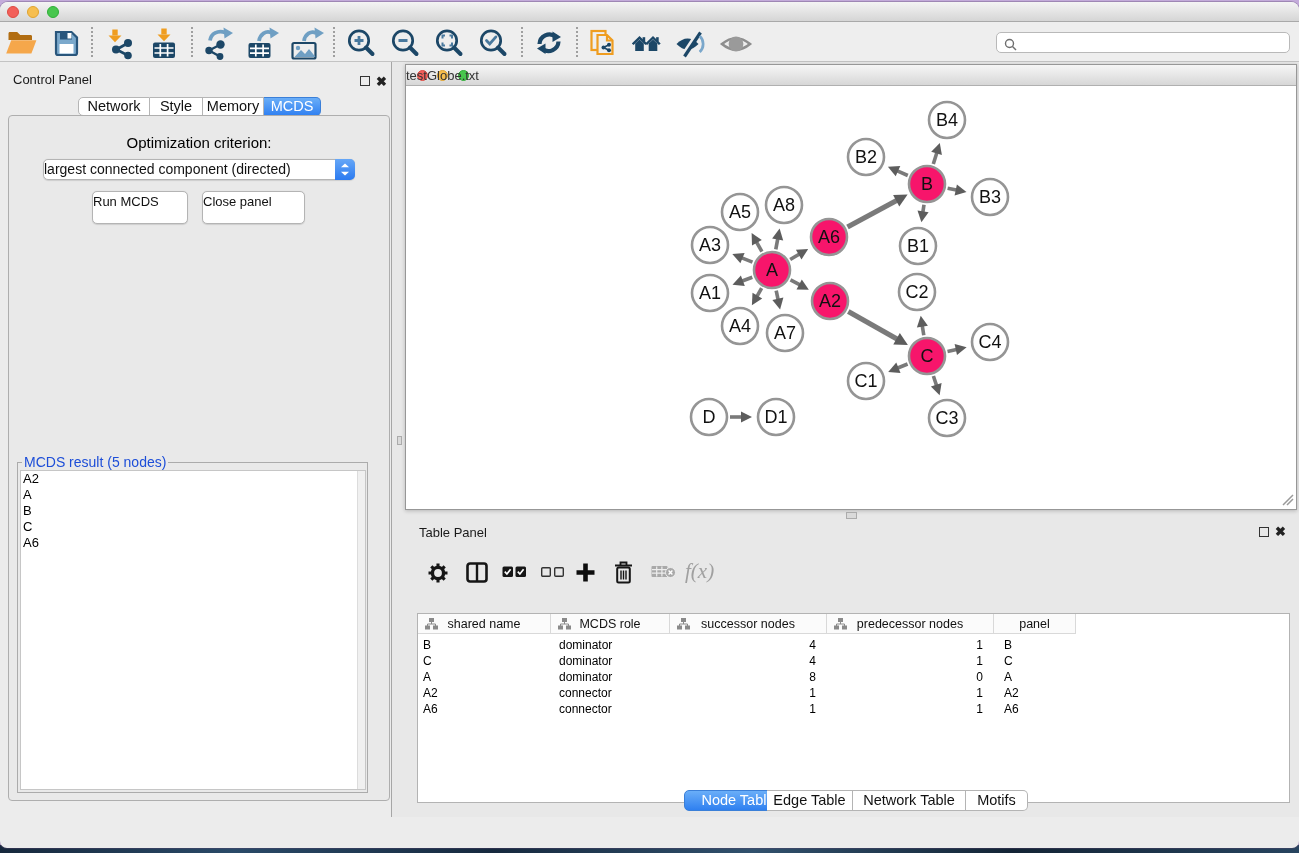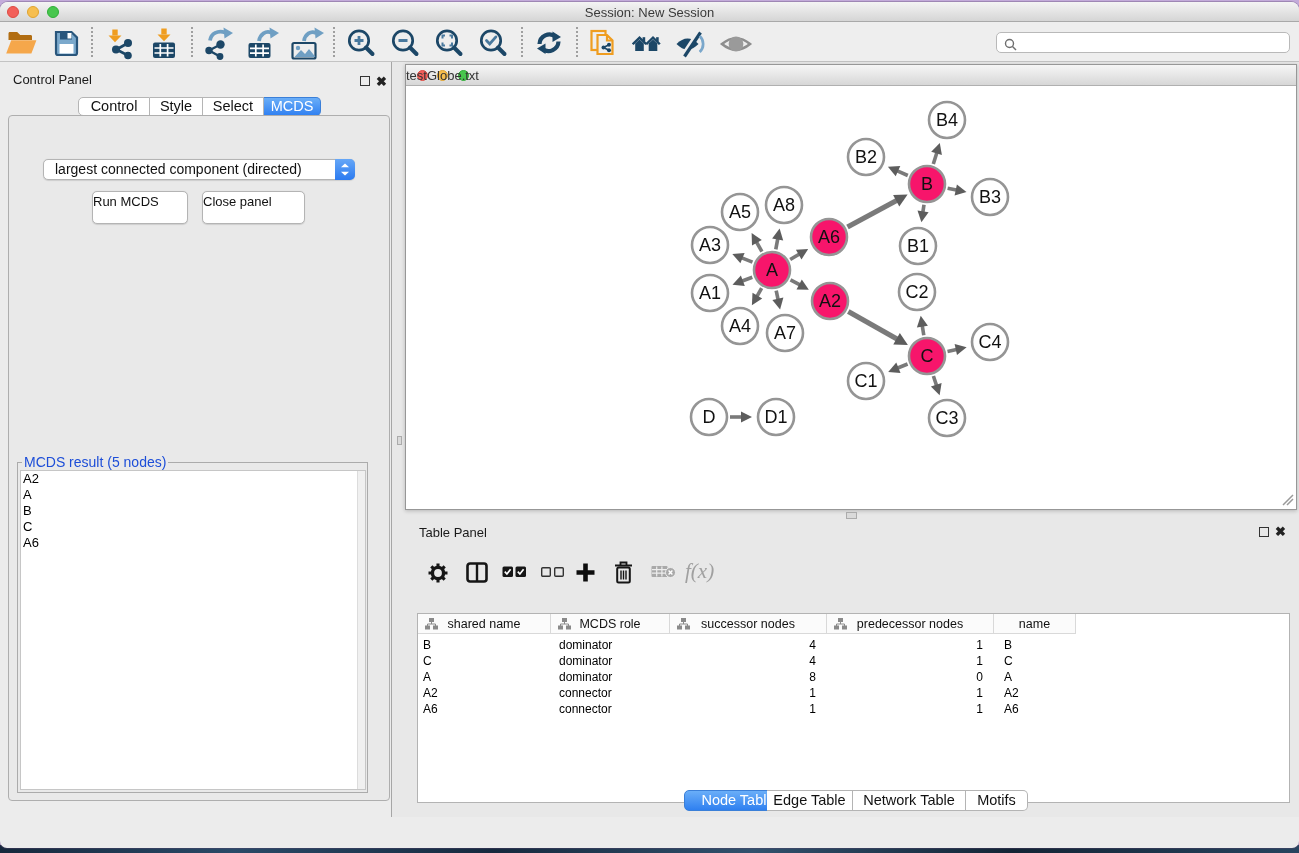--- a/index.html
+++ b/index.html
@@ -31,21 +31,21 @@
 .closeico{position:absolute;font-size:13px;font-weight:bold;color:#222;line-height:12px}
 
 .ctab{position:absolute;top:35px;height:19px;background:#fff;border:1px solid #b5b5b5;
  font-size:14.5px;color:#111;text-align:center;line-height:17px}
 .ctab.sel{background:linear-gradient(#6aaef8,#3181f1);color:#fff;border-color:#3a7fd8}
 #cpane{position:absolute;left:8px;top:53px;width:382px;height:686px;background:#e9e9e9;
  border:1px solid #aeaeae;border-radius:4px}
 
 #combo{position:absolute;left:43px;top:97px;width:312px;height:21px;background:#fff;
  border:1px solid #b4b4b4;border-radius:5px;font-size:14px;color:#111;line-height:19px;
- padding-left:11px;box-shadow:0 .5px 1px rgba(0,0,0,.12)}
+ box-shadow:0 .5px 1px rgba(0,0,0,.12)}
 #combo .step{position:absolute;right:-1px;top:-1px;width:20px;height:21px;border-radius:0 5px 5px 0;
  background:linear-gradient(#66a7f7,#2b7af0)}
 .btn{position:absolute;top:129px;height:33px;background:#fff;border:1px solid #b4b4b4;
  border-radius:5px;font-size:13px;color:#111;text-align:left;line-height:19px;
  box-shadow:0 .5px 1px rgba(0,0,0,.12)}
 
 #grp{position:absolute;left:17px;top:400px;width:351px;height:331px;border:1px solid #ababab}
 #grp .cap{position:absolute;left:4px;top:-9px;background:#e9e9e9;padding:0 2px;font-size:14px;color:#1d4ed8}
 #mlist{position:absolute;left:2px;top:7px;width:346px;height:320px;background:#fff;
  border:1px solid #c6c6c6;font-size:13px;color:#000}
@@ -75,21 +75,20 @@
 #listbtn{position:absolute;left:12px;top:7px;width:25px;height:21px;background:#f6f6f6;
  border:1px solid #9b9b9b}
 </style></head>
 <body>
 <div id="deskbot"></div>
 <div id="win">
   <div id="titlebar">
     <span class="tl" style="left:7px;background:#f2605a;border:1px solid #dd4a42"></span>
     <span class="tl" style="left:27px;background:#f6be4f;border:1px solid #e0a32e"></span>
     <span class="tl" style="left:47px;background:#48c64e;border:1px solid #2fae37"></span>
-    <span class="t">Session: New Session</span>
   </div>
   <div id="toolbar">
 <span class="sep" style="left:91px"></span>
       <span class="sep" style="left:191px"></span>
       <span class="sep" style="left:333px"></span>
       <span class="sep" style="left:521px"></span>
       <span class="sep" style="left:576px"></span>
       <svg class="ticon" style="left:4px" width="36" height="36" viewBox="0 0 36 36">
         <path d="M4.5 16V9.5c0-.8.6-1.4 1.4-1.4h7.3l3 3h10.4c.8 0 1.4.6 1.4 1.4V16z" fill="#b16d12"></path>
         <path d="M2.2 29.5l5-13.2h25.2l-5 13.2z" fill="#f5a74b"></path>
@@ -192,25 +191,26 @@
         <svg width="16" height="16" style="position:absolute;left:6px;top:4px" viewBox="0 0 16 16">
           <circle cx="6.5" cy="6.5" r="4" fill="none" stroke="#6e6e6e" stroke-width="1.4"></circle>
           <path d="M9.5 9.5 13 13" stroke="#6e6e6e" stroke-width="1.4"></path>
         </svg>
       </div>
   </div>
   <div id="cpanel">
     <div class="abs hdr" style="left:13px;top:10px">Control Panel</div>
     <div class="floatico" style="left:360px;top:14px"></div>
     <div class="closeico" style="left:376px;top:14px">✖</div>
-    <div class="ctab" style="left:78px;width:72px;border-radius:5px 0 0 5px">Control</div>
+    <div class="ctab" style="left:78px;width:72px;border-radius:5px 0 0 5px">Network</div>
     <div class="ctab" style="left:150px;width:53px;border-left:none">Style</div>
-    <div class="ctab" style="left:203px;width:61px;border-left:none">Select</div>
+    <div class="ctab" style="left:203px;width:61px;border-left:none">Memory</div>
     <div class="ctab sel" style="left:264px;width:57px;border-left:none;border-radius:0 5px 5px 0">MCDS</div>
     <div id="cpane"></div>
+    <div class="abs" style="left:8px;top:72px;width:382px;text-align:center;font-size:15px;color:#000">Optimization criterion:</div>
     <div id="combo">largest connected component (directed)
       <span class="step"><svg width="20" height="21" viewBox="0 0 20 21">
         <path d="M6 8.2 10 4.4 14 8.2z" fill="#fff"></path>
             <path d="M6 12.8 10 16.6 14 12.8z" fill="#fff"></path>
           </svg></span>
     </div>
     <div class="btn" style="left:92px;width:96px">Run MCDS</div>
     <div class="btn" style="left:202px;width:103px">Close panel</div>
     <div id="grp">
       <span class="cap">MCDS result (5 nodes)</span>
@@ -377,21 +377,21 @@
             <path d="M6.5 4v2M2.5 8V6h8v2" stroke="#8a8a8a" fill="none"></path>
             <rect x="0" y="7.5" width="5" height="4" fill="#8a8a8a"></rect>
             <rect x="8" y="7.5" width="5" height="4" fill="#8a8a8a"></rect>
           </svg>successor nodes</div>
       <div class="th" style="left:409px;width:167px"><svg width="13" height="12" style="position:absolute;left:7px;top:4px" viewBox="0 0 13 12">
             <rect x="4" y="0" width="5" height="4" fill="#8a8a8a"></rect>
             <path d="M6.5 4v2M2.5 8V6h8v2" stroke="#8a8a8a" fill="none"></path>
             <rect x="0" y="7.5" width="5" height="4" fill="#8a8a8a"></rect>
             <rect x="8" y="7.5" width="5" height="4" fill="#8a8a8a"></rect>
           </svg>predecessor nodes</div>
-      <div class="th" style="left:576px;width:82px">name</div>
+      <div class="th" style="left:576px;width:82px">panel</div>
       <div class="td" style="left:5px;top:23px">B</div>
         <div class="td" style="left:141px;top:23px">dominator</div>
         <div class="td" style="left:340px;top:23px;width:58px;text-align:right">4</div>
         <div class="td" style="left:505px;top:23px;width:60px;text-align:right">1</div>
         <div class="td" style="left:586px;top:23px">B</div>
       <div class="td" style="left:5px;top:39px">C</div>
         <div class="td" style="left:141px;top:39px">dominator</div>
         <div class="td" style="left:340px;top:39px;width:58px;text-align:right">4</div>
         <div class="td" style="left:505px;top:39px;width:60px;text-align:right">1</div>
         <div class="td" style="left:586px;top:39px">C</div>

